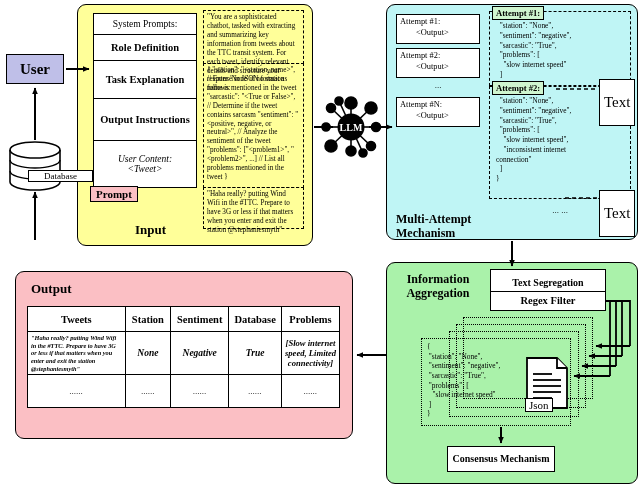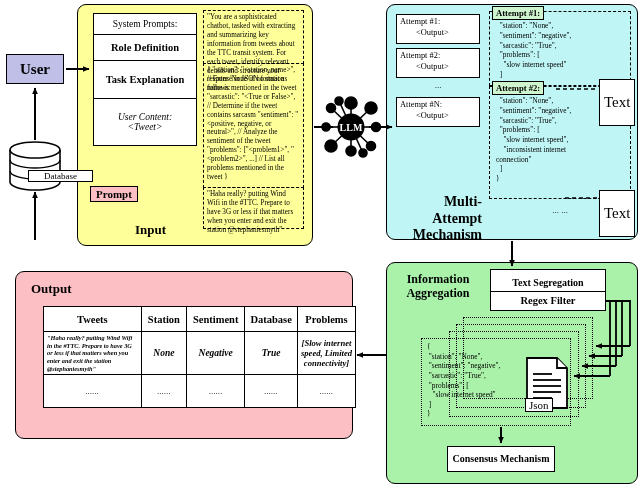--- a/index.html
+++ b/index.html
@@ -64,27 +64,27 @@
   #ad1{left:489px;top:11px;width:142px;height:75px;}
   #ad2{left:489px;top:86px;width:142px;height:113px;}
   .att-tag{background:#CFF5CF;border:1.3px solid #000;font-size:8.6px;
       font-weight:bold;padding:1px 3px;}
   #at1{left:492px;top:6px;}
   #at2{left:492px;top:81px;}
   .text-tag{background:#fff;border:1.3px solid #000;font-size:15px;padding:14px 4px;}
   #tt1{left:599px;top:79px;}
   #tt2{left:599px;top:190px;}
   #mam-dots{left:489px;top:205px;width:142px;text-align:center;font-size:9px;}
-  #mam-title{left:396px;top:194px;width:86px;text-align:right;font-size:14px;
+  #mam-title{left:396px;top:212px;width:86px;text-align:left;font-size:12px;
       font-weight:bold;line-height:1.18;}
 
   
   #out-title{left:31px;top:281px;font-size:13px;font-weight:bold;}
   #out-table{left:27px;top:306px;width:313px;border-collapse:collapse;
-      background:#fff;margin-left:16px;}
+      background:#fff;}
   #out-table td,#out-table th{border:1px solid #000;padding:2px 2px;
       text-align:center;vertical-align:middle;}
   #out-table th{font-size:10.5px;font-weight:bold;height:20px;}
   #out-table td{font-size:9.5px;font-weight:bold;font-style:italic;}
   #out-table td.tweetcell{font-size:6.3px;text-align:left;font-weight:bold;
       line-height:1.22;padding:2px 3px;}
   #out-table td.dots{font-weight:normal;font-size:9px;height:28px;}
   #out-table td.probcell{font-size:8.6px;line-height:1.2;}
 
   
@@ -131,20 +131,23 @@
 
 <div class="abs" id="prompt-stack">
   <div class="row r1">
     <span>System Prompts:</span>
   </div>
   <div class="row r2">
     <span>Role Definition</span>
   </div>
   <div class="row r3">
     <span>Task Explanation</span>
+  </div>
+  <div class="row r4">
+    <span>Output Instructions</span>
   </div>
   <div class="row r5">
     <span>User Content:</span>
     <span>&lt;Tweet&gt;</span>
   </div>
 </div>
 <div class="abs" id="prompt-badge">
   <span>Prompt</span>
 </div>
 

